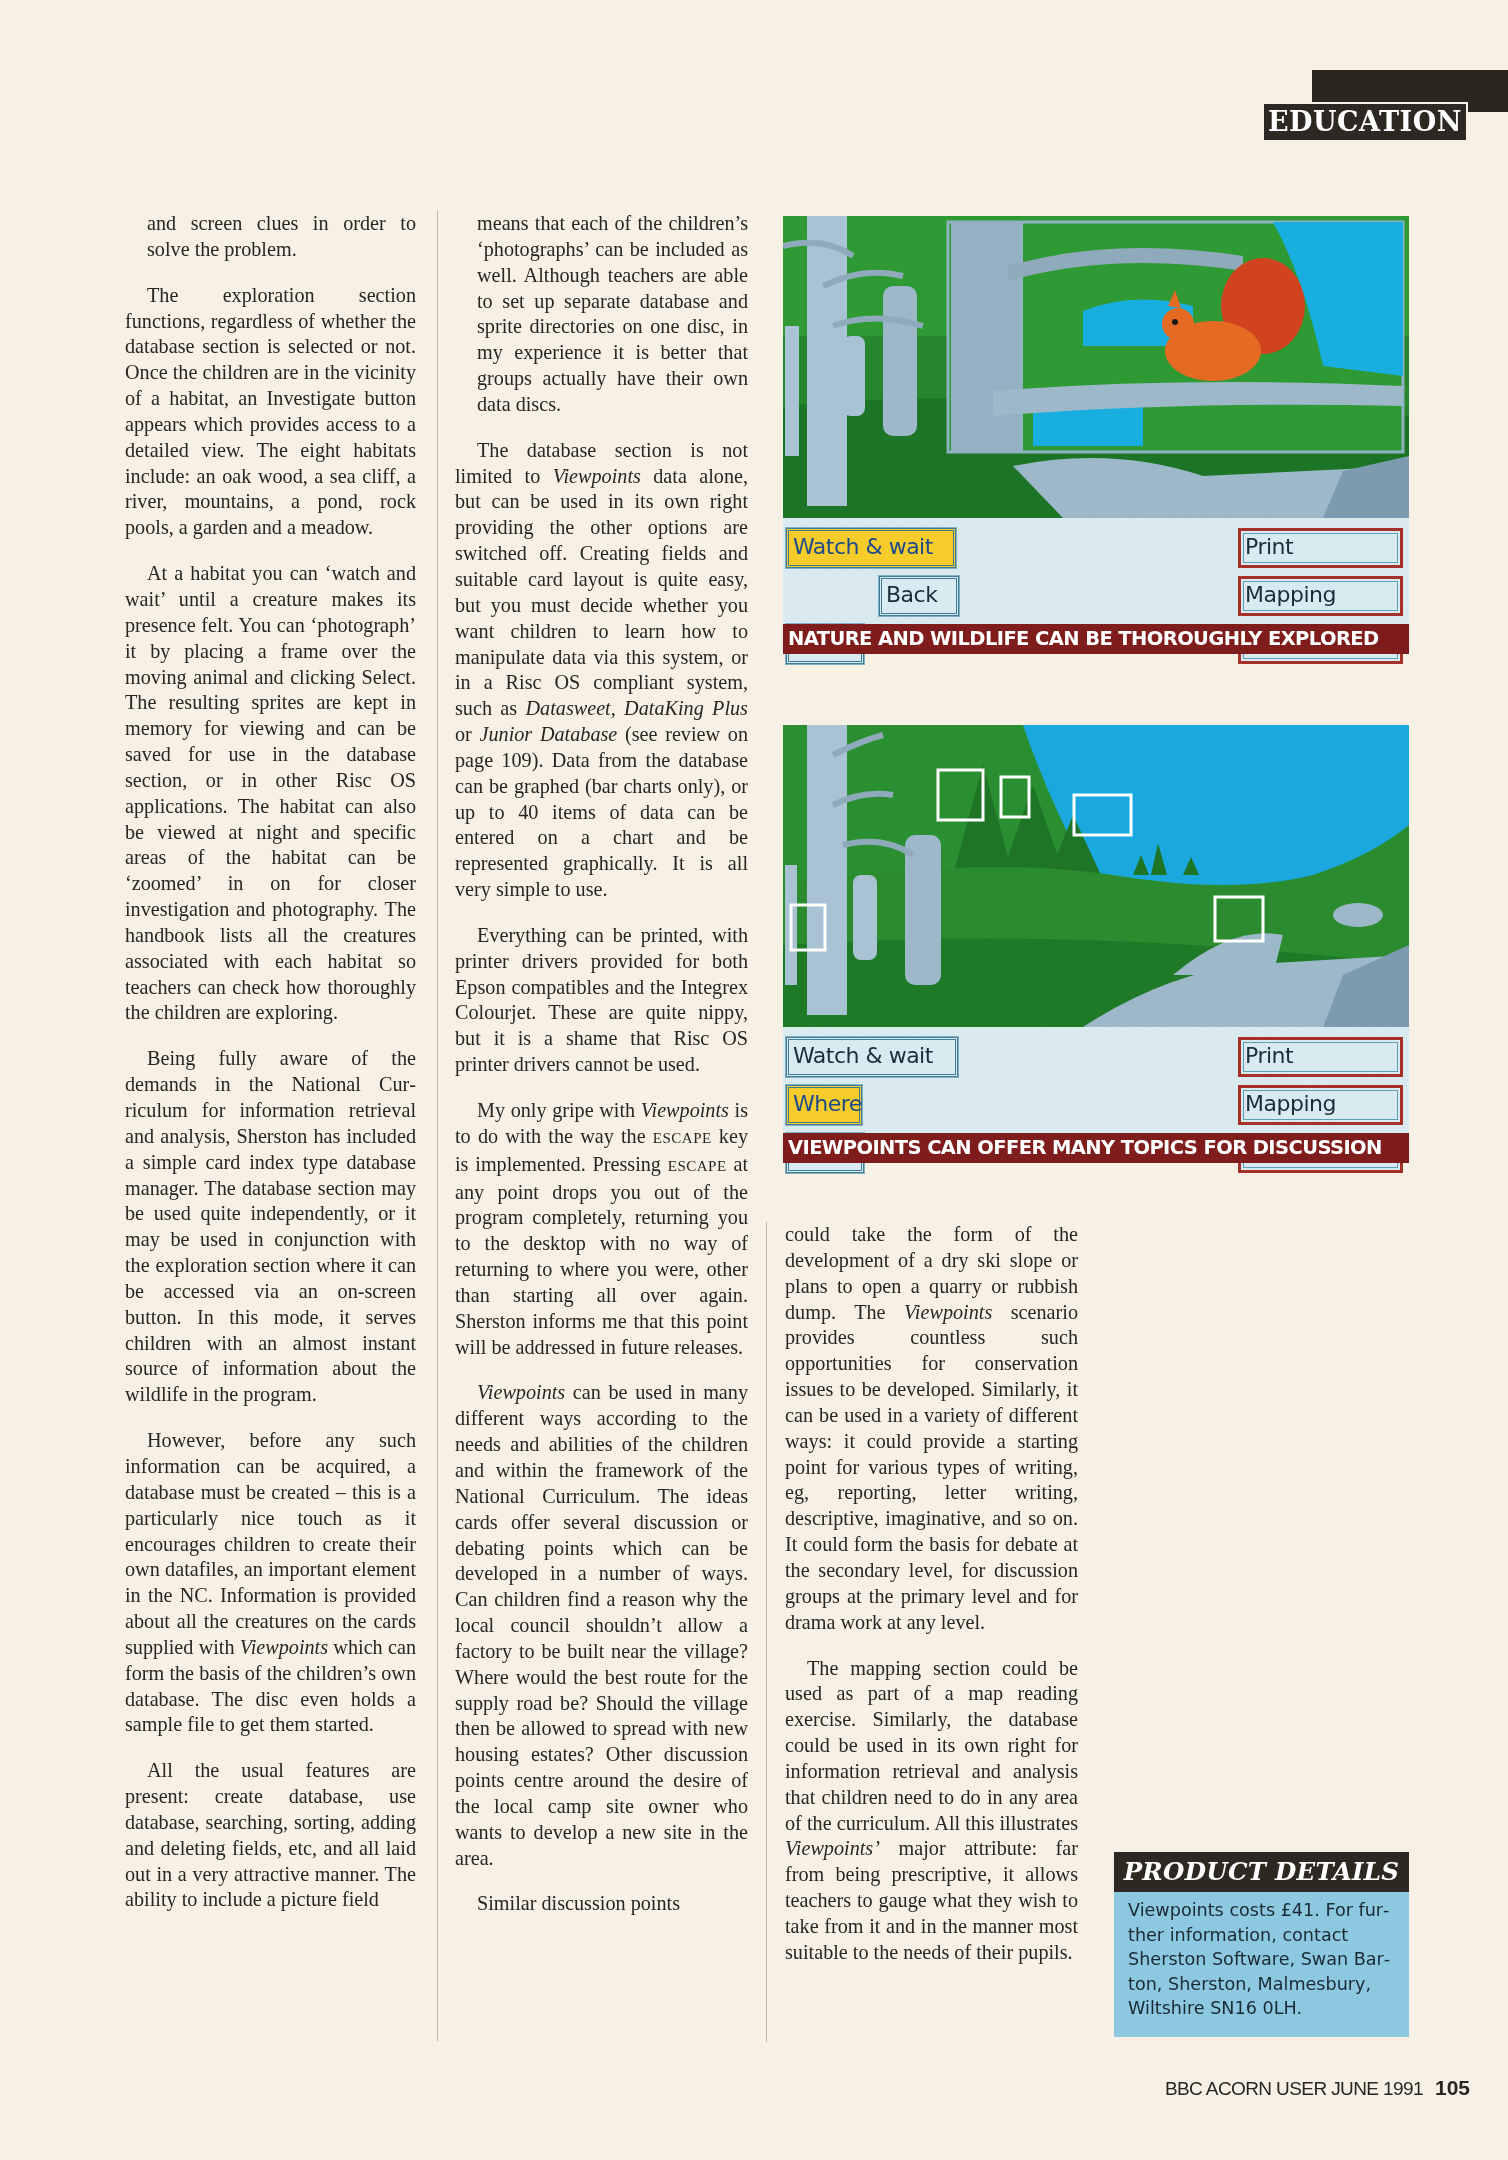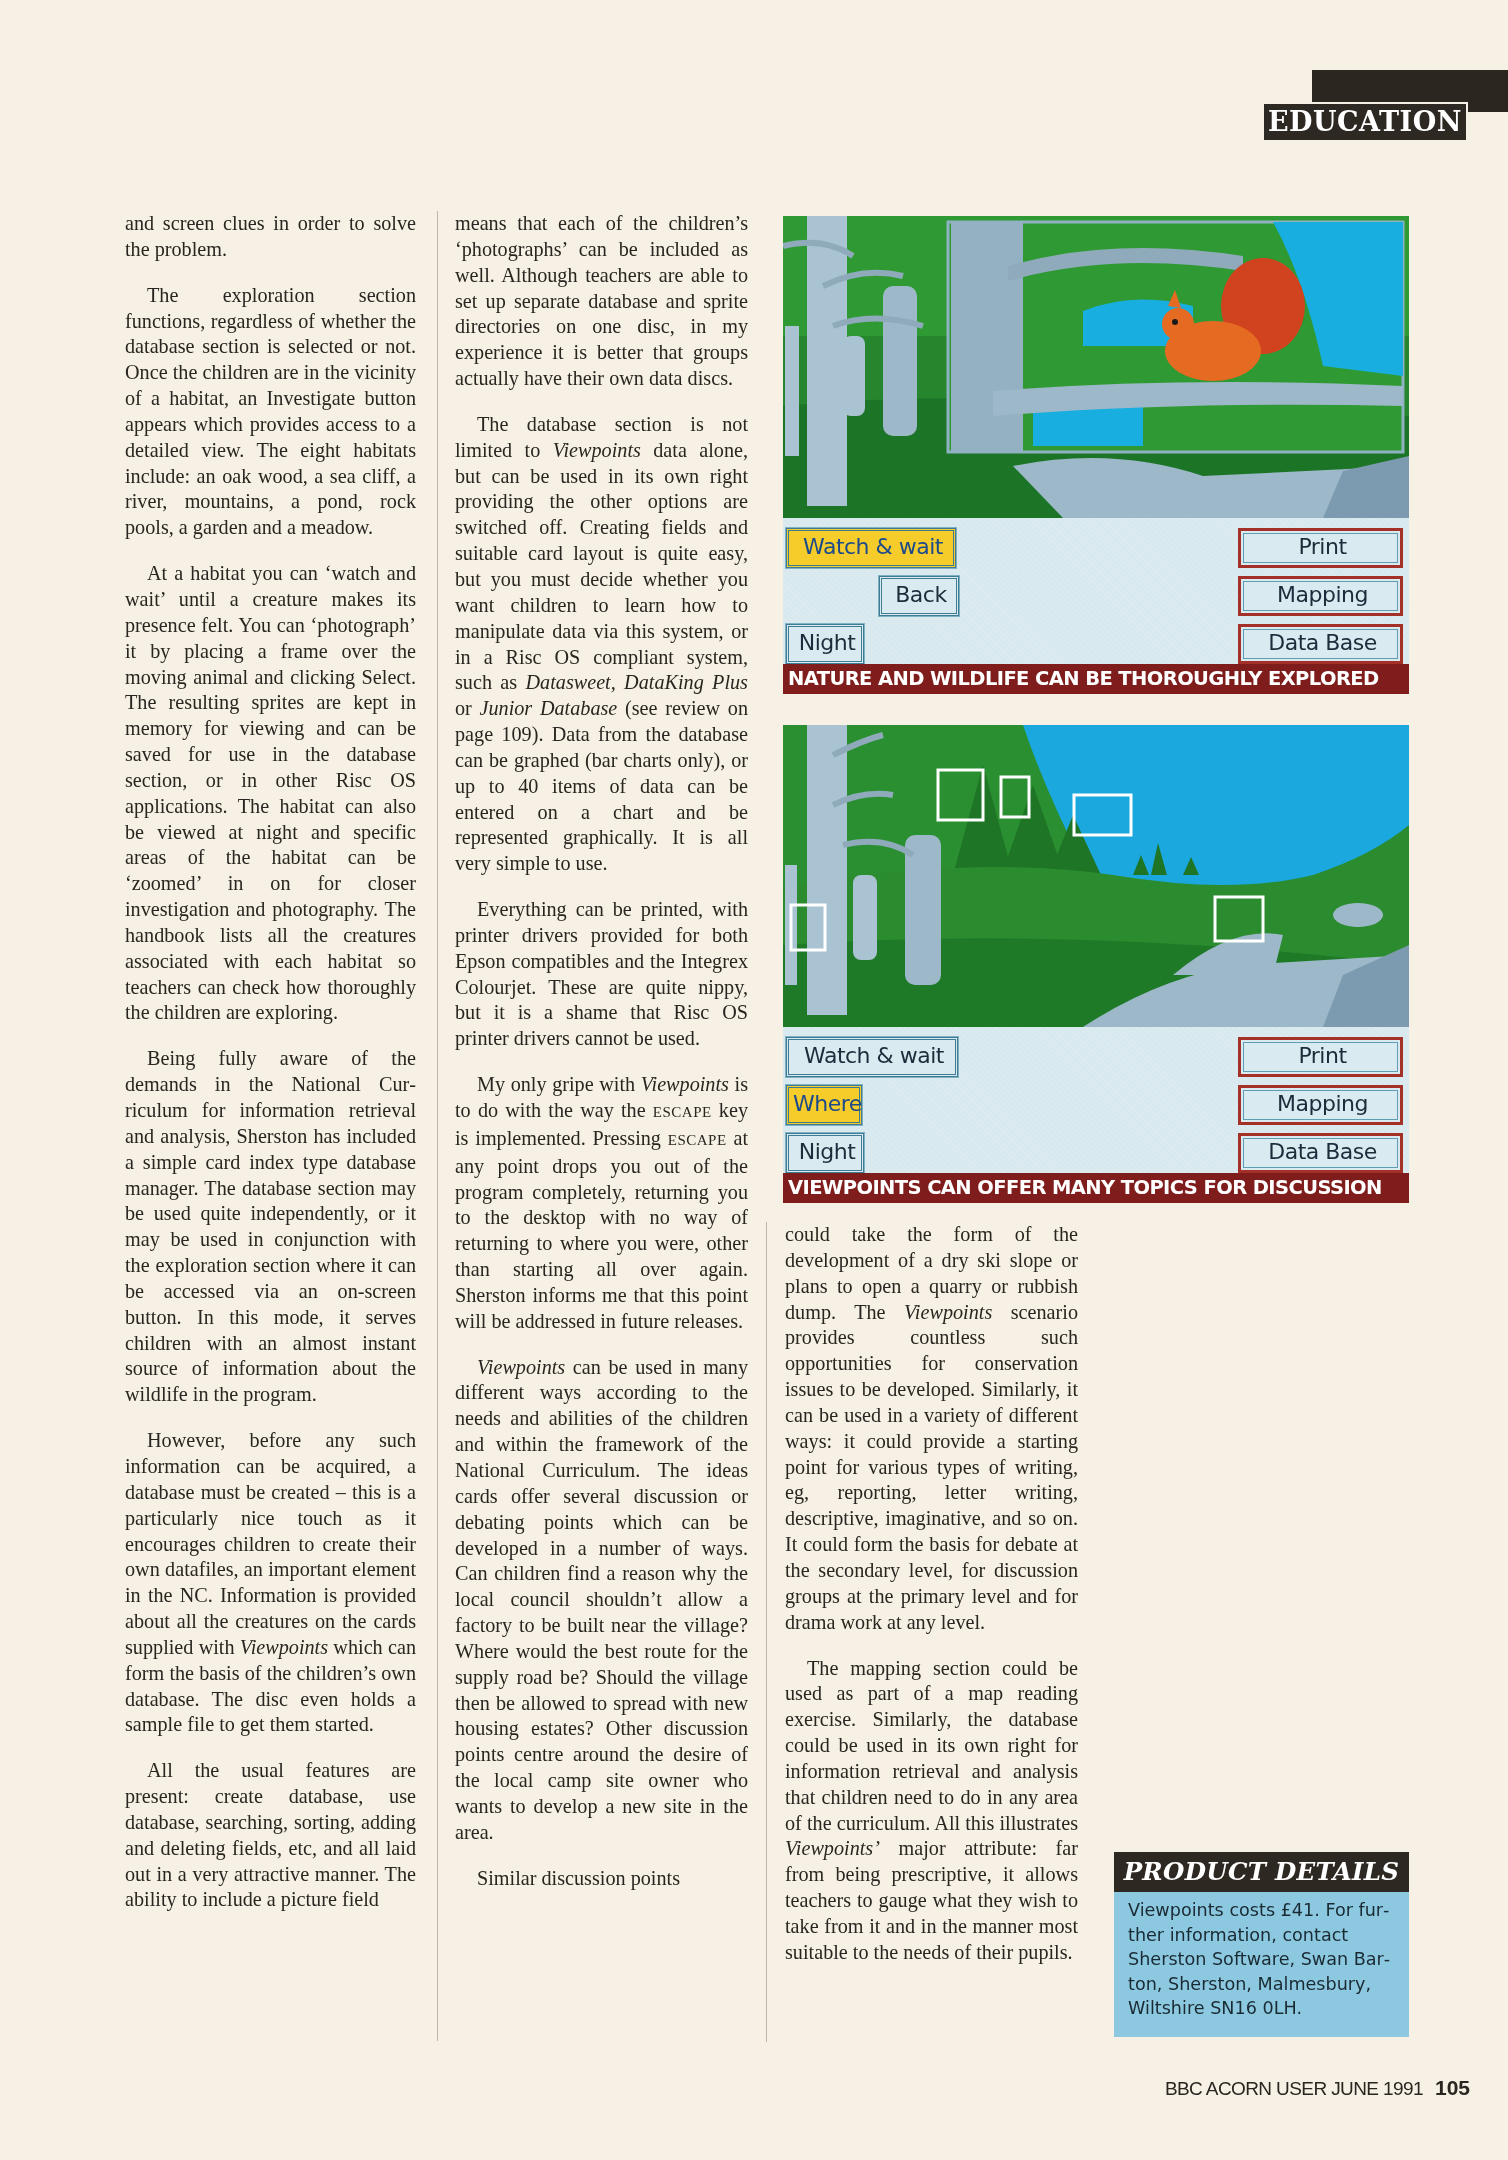--- a/index.html
+++ b/index.html
@@ -21,35 +21,34 @@
   
   .col {
     position: absolute; top: 211px;
     font-size: 20.2px; line-height: 25.85px; text-align: justify; hyphens: manual;
   }
   .col p { margin: 0; text-indent: 0; }
   .col p + p { text-indent: 22px; margin-top: 20px; }
   .col-1 { left: 125px; width: 291px; }
   .col-2 { left: 455px; width: 293px; }
   .col-3 { left: 785px; top: 1222px; width: 293px; }
-  .col-2 .cont, .col-1 .cont { text-indent: 0 !important; }
+  .col-2 .cont, .col-1 .cont { text-indent: 0 !important; margin-left: 22px; }
   .col i { font-style: italic; }
   .sc { font-size: 15px; letter-spacing: 0.5px; }
   .col-rule { position: absolute; left: 437px; top: 211px; width: 1px; height: 1830px; background: #bdb5a5; }
   .col-rule2 { position: absolute; left: 766px; top: 1222px; width: 1px; height: 820px; background: #bdb5a5; }
 
   
   .shot { position: absolute; left: 783px; width: 626px; }
   .shot-1 { top: 216px; }
   .shot-2 { top: 725px; }
   .scene { position: relative; width: 626px; height: 302px; overflow: hidden; background: #1f7a2a; }
   .panel {
-    position: relative; width: 626px; height: 146px; background: #d7e8ee;
+    position: relative; width: 626px; height: 106px; background: #d7e8ee;
     background-image: repeating-linear-gradient(45deg, rgba(255,255,255,0.12) 0 2px, transparent 2px 4px);
-    text-align: center;
   }
   .ui-btn {
     position: absolute; box-sizing: border-box; height: 40px; background: #d9eaf1;
     font-family: "DejaVu Sans", sans-serif; font-size: 22px; line-height: 32px; padding-left: 4px;
     color: #1c2c3a; letter-spacing: -0.5px; cursor: pointer;
   }
   .ui-btn.left { border: 3px double #3e7c95; outline: 1px solid #7fb1c3; }
   .ui-btn.right { border: 3px solid #a43128; box-shadow: inset 0 0 0 2px #d9eaf1, inset 0 0 0 3px #5f9db2; }
   .ui-btn.active { background: #f6cc2b; color: #1c4a8a; }
   .caption {

